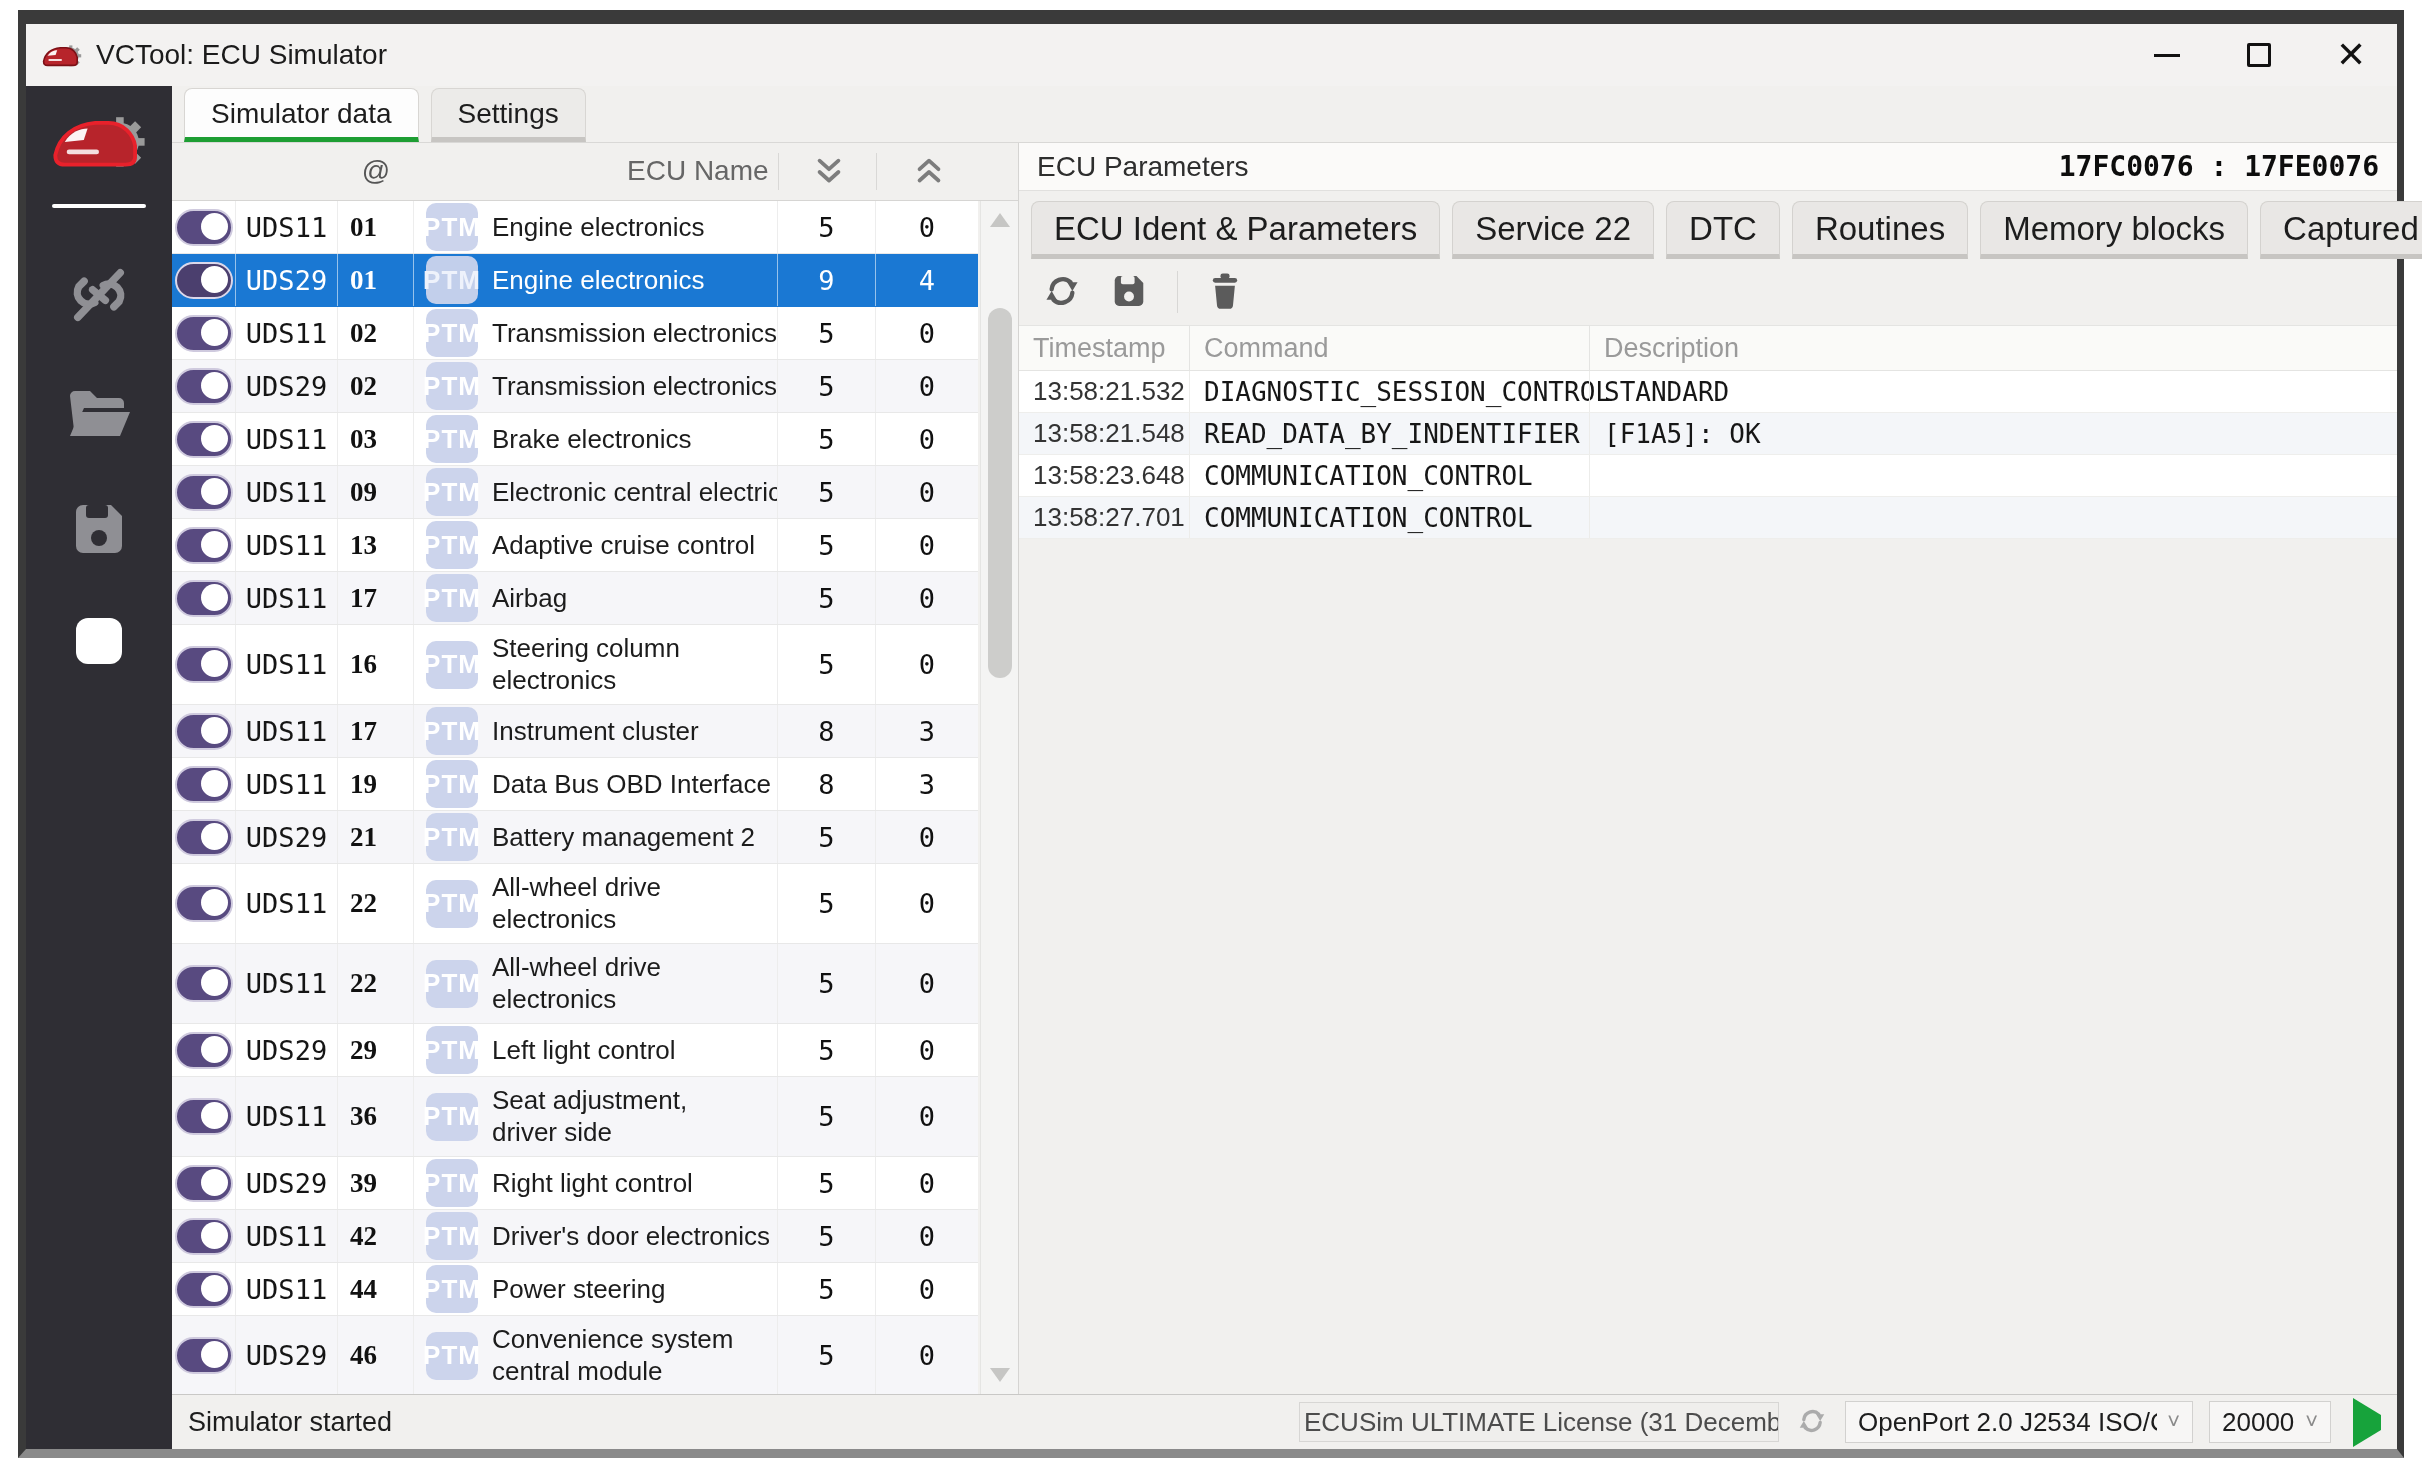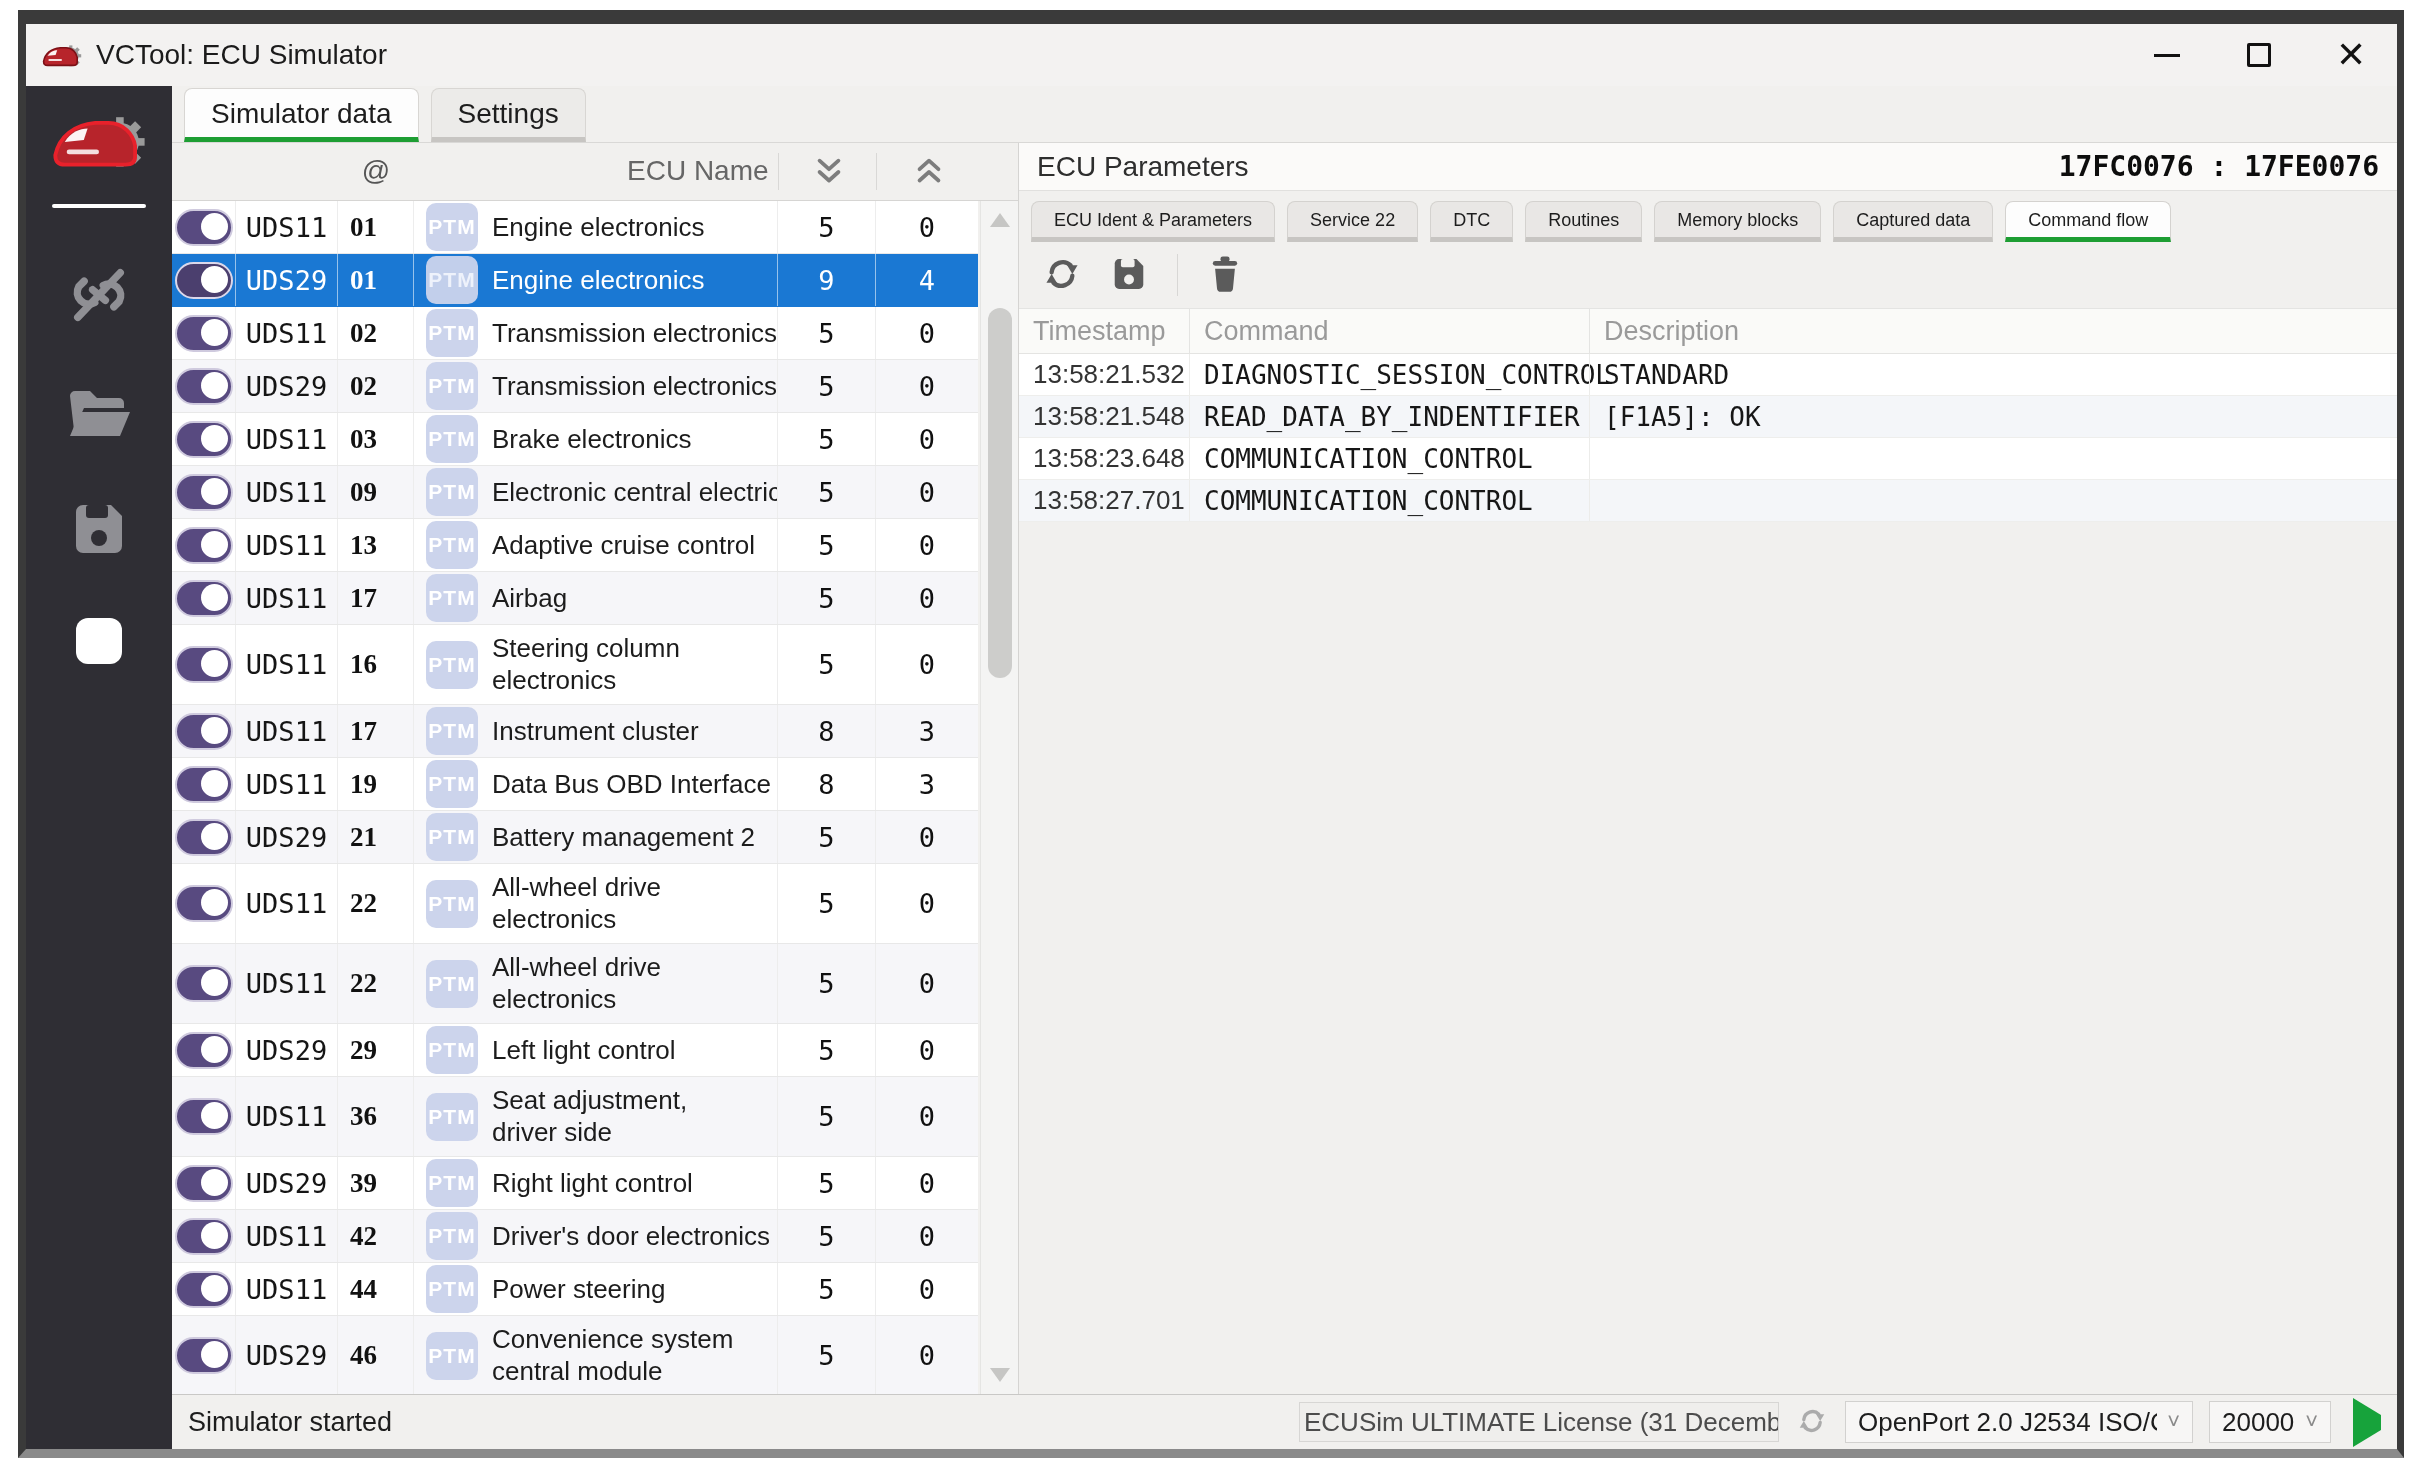--- a/index.html
+++ b/index.html
@@ -55,21 +55,21 @@
   .erow.alt{ background:#f6f6f9; }
   .erow.tall{ height:80px; }
   .erow > div{ display:flex; align-items:center; border-right:1px solid #ededed; min-width:0; }
   .erow > div:last-child{ border-right:none; }
   .c-toggle{ justify-content:center; }
   .c-proto{ justify-content:center; font-family:"DejaVu Sans Mono", monospace; font-size:27px; color:#151515; }
   .c-addr{ font-family:Liberation Serif, serif; font-size:27px; font-weight:bold; color:#111; padding-left:12px; }
   .c-name{ padding-left:12px; gap:14px; }
   .c-num{ justify-content:center; font-family:"DejaVu Sans Mono", monospace; font-size:27px; color:#111; }
   .badge{ width:52px; height:48px; flex:0 0 auto; border-radius:10px; background:#ccd4ec; color:#ffffff; font-weight:bold;
-          font-size:21px; display:flex; align-items:center; justify-content:center; letter-spacing:1px; }
+          font-size:26px; display:flex; align-items:center; justify-content:center; letter-spacing:1px; }
   .name-text{ font-size:26px; color:#1c1c1c; white-space:nowrap; overflow:hidden; }
   .tall .name-text{ white-space:normal; width:260px; line-height:1.2; }
 
   .toggle{ width:58px; height:37px; border-radius:19px; background:#584a80; border:2px solid #cfcade; position:relative; flex:0 0 auto; }
   .toggle .knob{ position:absolute; right:3px; top:2px; width:27px; height:27px; border-radius:50%; background:#fff; }
 
   .erow.sel, .erow.sel.alt{ background:#1a78d3; border-bottom-color:#1a78d3; }
   .erow.sel > div{ border-right-color:rgba(255,255,255,.55); }
   .erow.sel .c-proto, .erow.sel .c-addr, .erow.sel .c-num, .erow.sel .name-text{ color:#fff; }
   .erow.sel .badge{ background:#c2cfeb; color:#eef2fb; }
@@ -81,21 +81,21 @@
   .arr.dn{ bottom:12px; border-top:14px solid #c6c6c4; }
   .thumb{ position:absolute; left:7px; width:24px; top:9%; height:31%; background:#cdcdcb; border-radius:12px; cursor:pointer; }
 
   
   .right-pane{ flex:1; min-width:0; border-left:1px solid #d5d4d2; display:flex; flex-direction:column; background:#f1f0ee; }
   .phead{ height:48px; background:#fbfaf9; border-bottom:1px solid #e1e0de; display:flex; align-items:center; padding:0 18px; flex:0 0 auto; }
   .phead .ptitle{ font-size:28px; color:#2e2e2e; }
   .phead .prange{ margin-left:auto; font-family:"DejaVu Sans Mono", monospace; font-weight:bold; font-size:28px; color:#0d0d0d; }
 
   .ptabs{ display:flex; align-items:flex-end; gap:12px; padding:10px 0 0 12px; flex:0 0 auto; }
-  .ptab{ font-size:18px; color:#1d1d1d; background:#e9e7e5; border:1px solid #d4d2cf; border-bottom:5px solid #c7c5c2;
+  .ptab{ font-size:33px; color:#1d1d1d; background:#e9e7e5; border:1px solid #d4d2cf; border-bottom:5px solid #c7c5c2;
          border-radius:8px 8px 0 0; padding:8px 22px 6px; cursor:pointer; white-space:nowrap; }
   .ptab.active{ background:#fdfdfd; border-bottom:5px solid #1e9e33; }
 
   .ptoolbar{ height:66px; display:flex; align-items:center; gap:30px; padding-left:24px; flex:0 0 auto; }
   .tool-btn{ background:none; border:none; cursor:pointer; }
   .tool-sep{ width:1px; height:42px; background:#d8d7d5; }
 
   .ctable{ flex:0 0 auto; }
   .crow-h{ display:grid; grid-template-columns:170px 400px 1fr; height:46px; background:#fafaf8;
            border-top:1px solid #e4e4e2; border-bottom:1px solid #e4e4e2; }

